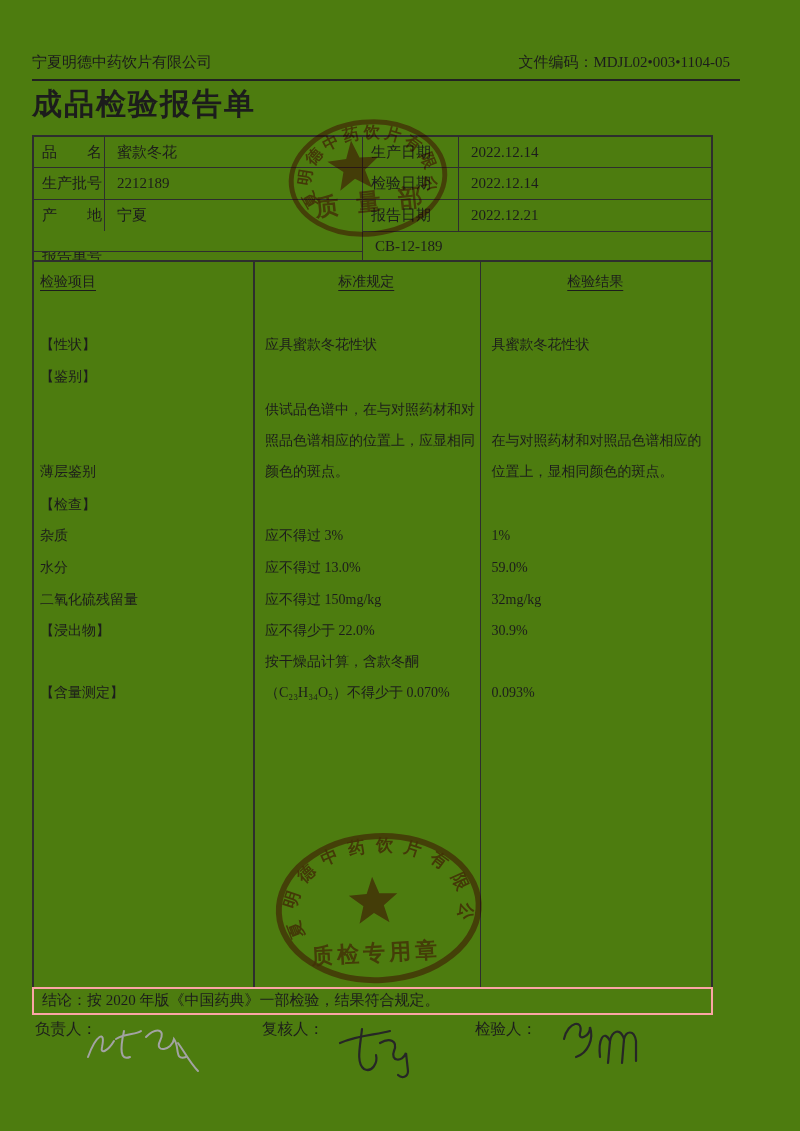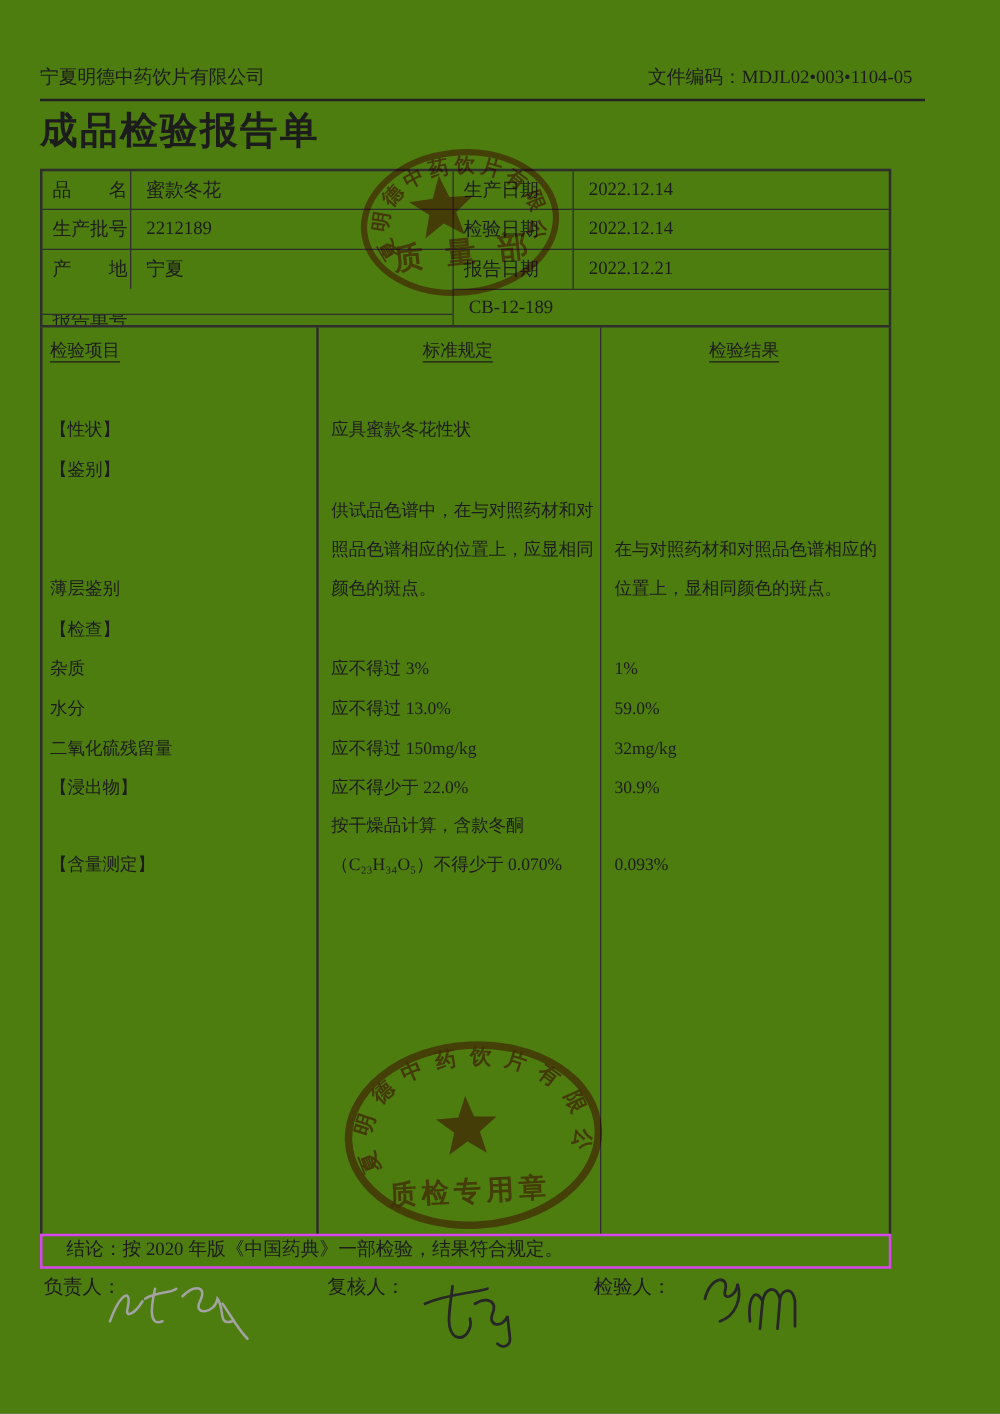--- a/index.html
+++ b/index.html
@@ -34,21 +34,21 @@
   .c2{width:226.5px;box-sizing:border-box;padding-left:12px;}
   .c3{width:231.5px;box-sizing:border-box;padding-left:12px;}
   .rt-head{height:40px;line-height:40px;}
   .rt-head .hcell{text-decoration:underline;text-underline-offset:4px;}
   .rt-head .c2,.rt-head .c3{text-align:center;padding-left:0;}
   .rt-spacer{height:20px;}
   .rt-row .cell{line-height:31px;}
   
   .concl{
     position:absolute;top:987px;left:32px;width:681px;height:28px;box-sizing:border-box;
-    border:2px solid #d946ef;font-size:15px;line-height:23px;padding-left:19px;
+    border:2px solid #fca5a5;font-size:15px;line-height:23px;padding-left:8px;
   }
   
   .signoff{position:absolute;top:1017px;left:32px;width:681px;height:80px;font-size:15.5px;}
   .slabel{position:absolute;top:2px;white-space:nowrap;}
   .sl1{left:3px;} .sl2{left:230px;} .sl3{left:443px;}
   .sig{position:absolute;}
   
   .stamp{position:absolute;mix-blend-mode:multiply;opacity:0.88;}
   .stamp-top{left:268px;top:108px;transform:rotate(-6deg);}
   .stamp-bottom{left:270px;top:828px;transform:rotate(-3deg);}
@@ -93,20 +93,21 @@
     <div class="rt-row rt-head">
       <div class="c1"><span class="hcell">检验项目</span></div>
       <div class="c2"><span class="hcell">标准规定</span></div>
       <div class="c3"><span class="hcell">检验结果</span></div>
     </div>
     <div class="rt-spacer"></div>
 
     <div class="rt-row" style="min-height:38px">
       <div class="c1 cell">【性状】</div>
       <div class="c2 cell">应具蜜款冬花性状</div>
+      <div class="c3 cell">具蜜款冬花性状</div>
     </div>
     <div class="rt-row" style="min-height:32px">
       <div class="c1 cell">【鉴别】</div>
       <div class="c2 cell"></div>
       <div class="c3 cell"></div>
     </div>
     <div class="rt-row" style="min-height:95px">
       <div class="c1 cell">薄层鉴别</div>
       <div class="c2 cell">供试品色谱中，在与对照药材和对照品色谱相应的位置上，应显相同颜色的斑点。</div>
       <div class="c3 cell">在与对照药材和对照品色谱相应的位置上，显相同颜色的斑点。</div>

